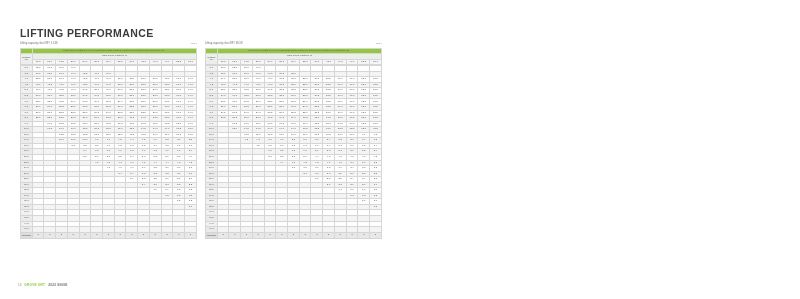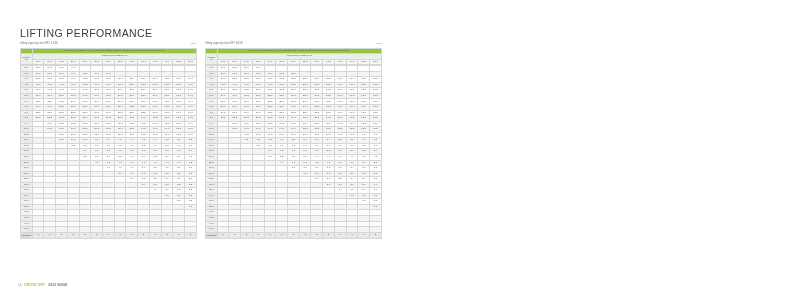--- a/index.html
+++ b/index.html
@@ -4,21 +4,21 @@
 <style>
   html,body{margin:0;padding:0;}
   body{
     width:800px;height:299px;background:#ffffff;overflow:hidden;
     font-family:"Liberation Sans",sans-serif;color:#4a4a4a;
   }
   .page{position:relative;width:800px;height:299px;background:#fff;}
 
   .page-title{
     position:absolute;left:20px;top:27px;
-    font-size:10.5px;font-weight:normal;letter-spacing:0.4px;
+    font-size:10.5px;font-weight:bold;letter-spacing:0.4px;
     color:#3c3c3c;
   }
 
   .tables{position:absolute;left:20px;top:43px;width:362px;display:flex;gap:8px;}
   .tblwrap{width:177px;}
 
   .capline{display:flex;justify-content:space-between;align-items:flex-end;
     font-size:2.7px;color:#6f6f6f;margin-bottom:1.6px;line-height:1.1;}
   .capline .cap-right{font-size:2.4px;color:#8a8a8a;}
 

